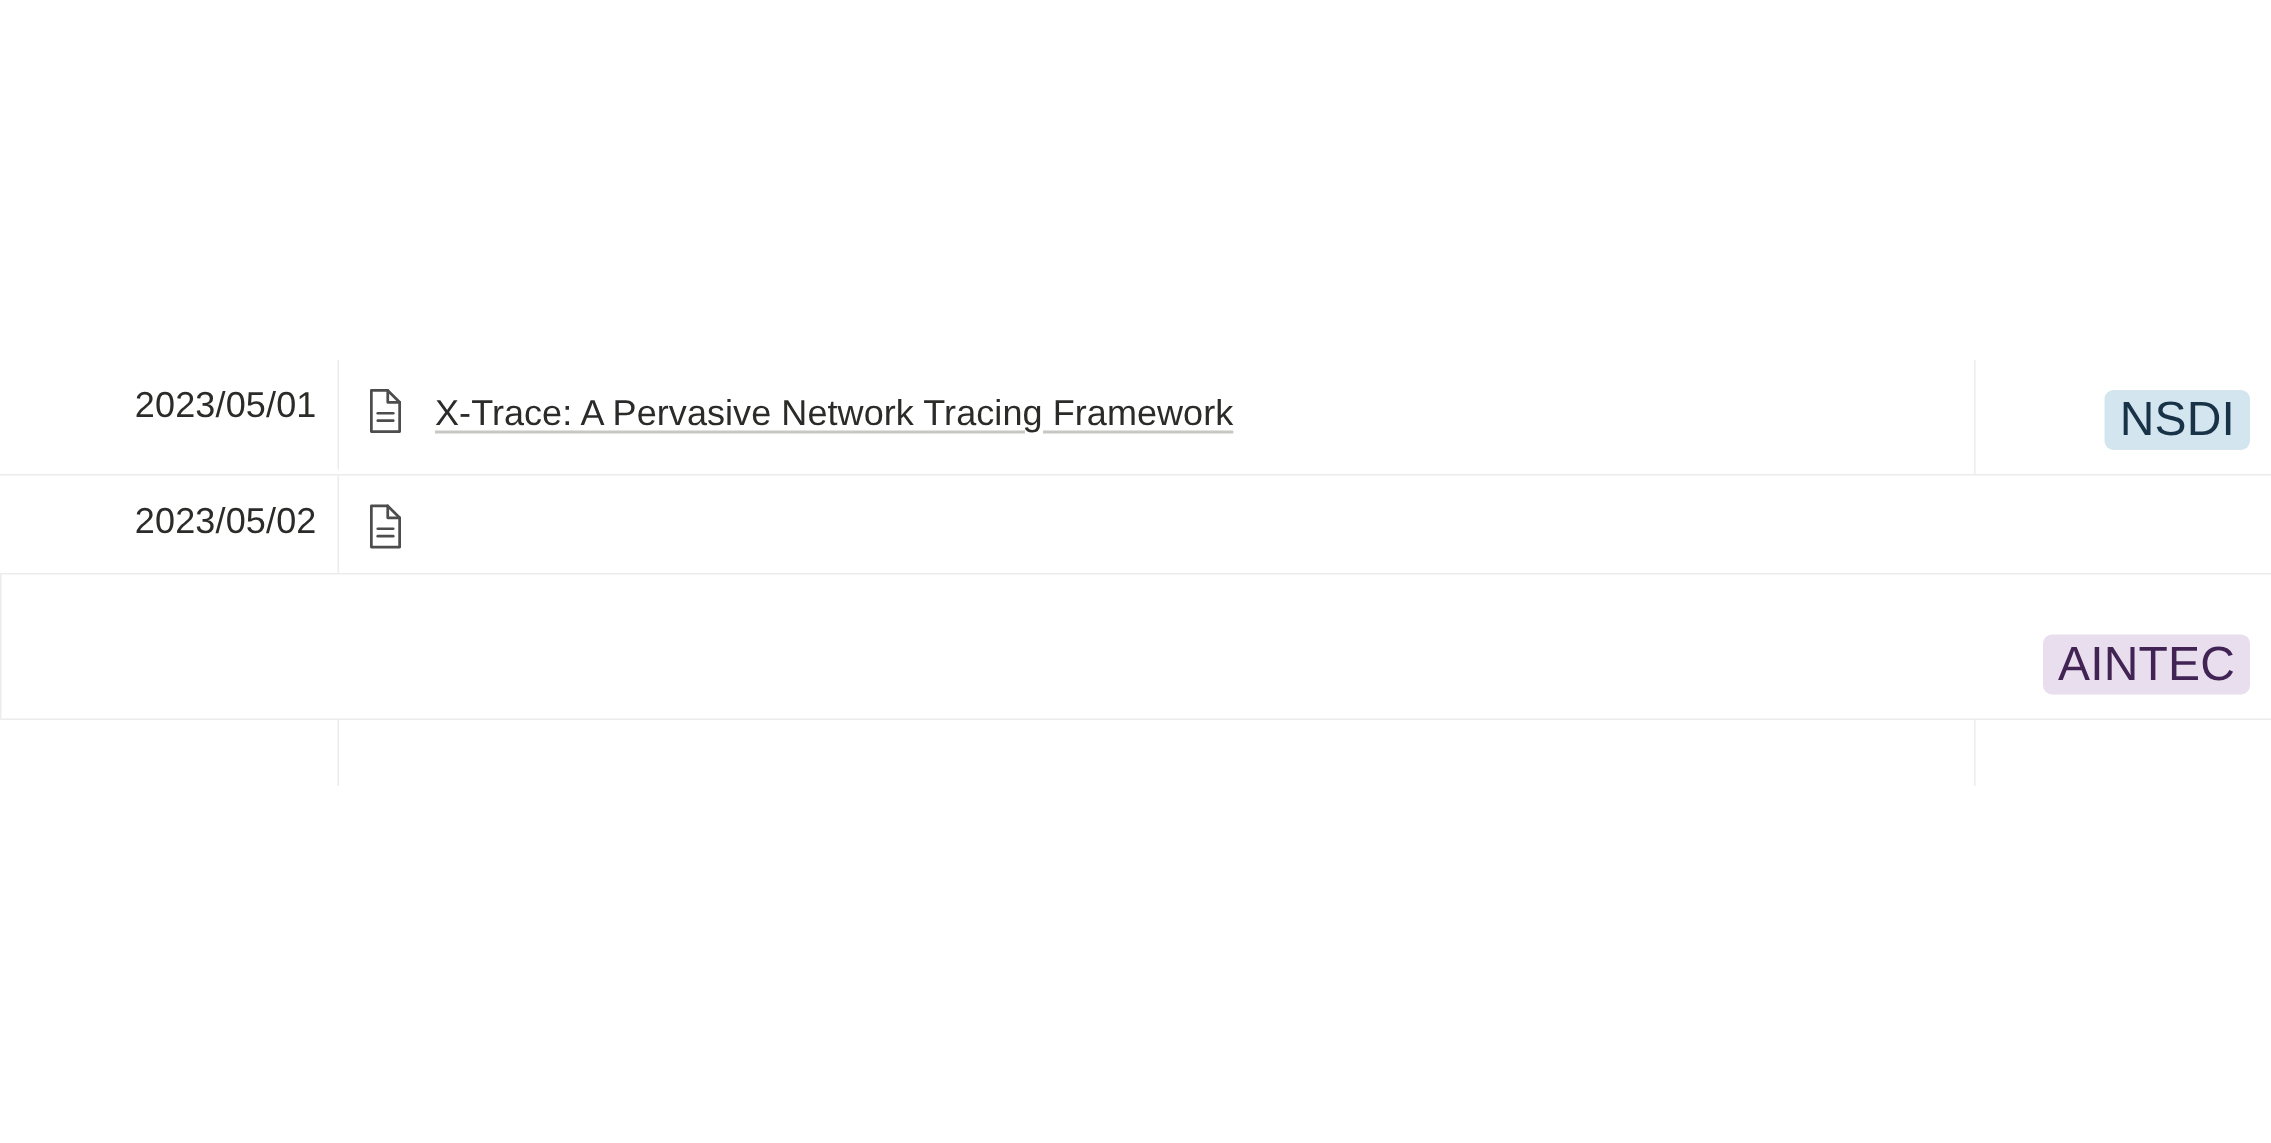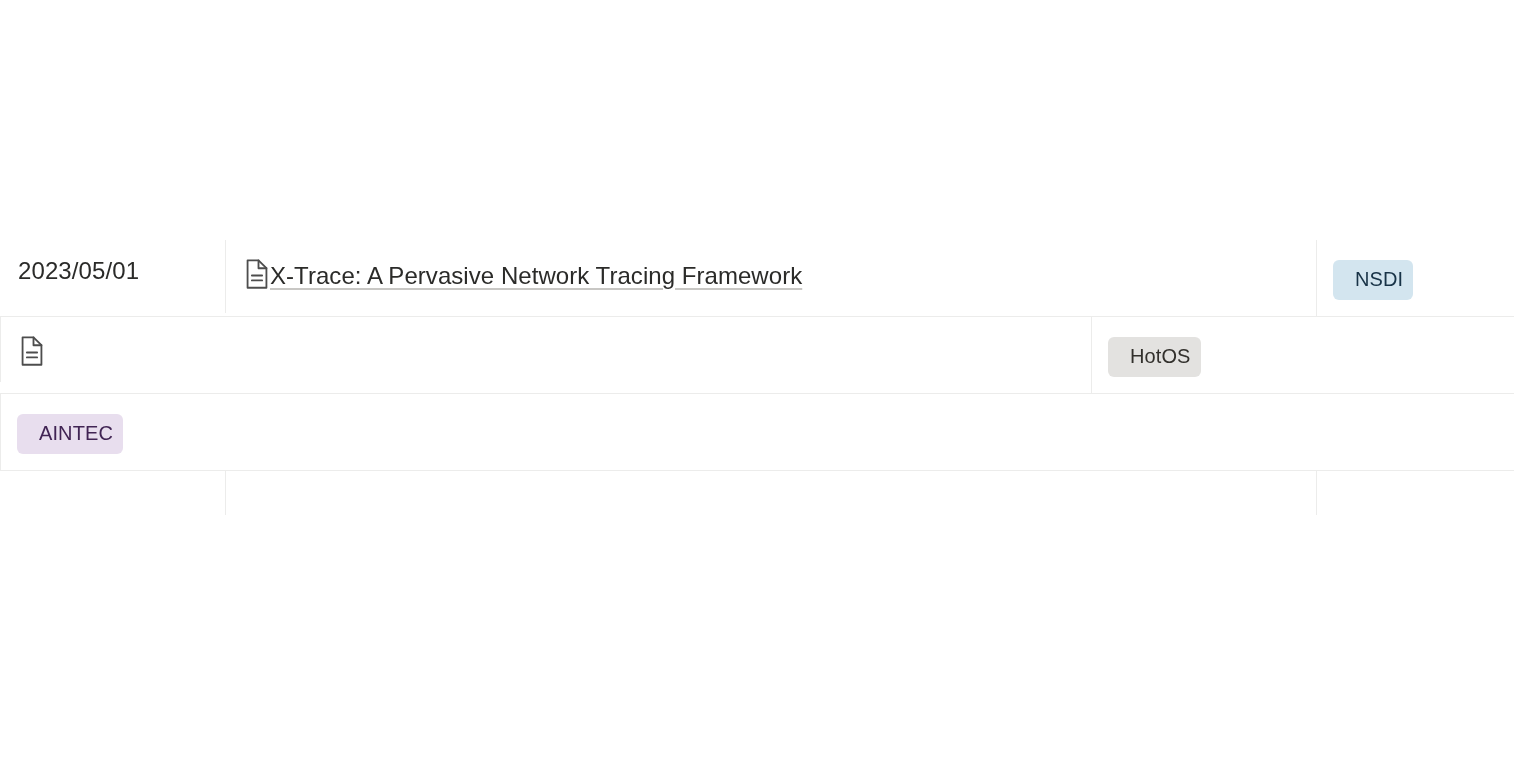--- a/index.html
+++ b/index.html
@@ -11,20 +11,21 @@
     font-family: "Liberation Sans", sans-serif;
     -webkit-font-smoothing: antialiased;
   }
 
   .page {
     position: relative;
     width: 1514px;
     height: 762px;
     background: #ffffff;
     overflow: hidden;
+    text-align: right;
   }
 
   
   .db-table {
     position: absolute;
     left: 0;
     top: 240px;
     width: 1514px;
   }
 
@@ -52,21 +53,21 @@
   }
 
   
   .cell-title {
     position: relative;
     flex: 0 0 1091px;
     width: 1091px;
     padding: 15px 24px 16px 18px;
     display: flex;
     align-items: flex-start;
-    gap: 0;
+    gap: 20px;
     border-left: 1px solid #ececeb;
   }
 
   .doc-icon {
     flex: 0 0 auto;
     width: 26px;
     height: 30px;
     margin-top: 4px;
     display: block;
   }
@@ -87,23 +88,23 @@
   .cell-tag {
     position: relative;
     flex: 1 1 auto;
     padding: 20px 14px 16px 16px;
     border-left: 1px solid #ececeb;
     min-height: 62px;
   }
 
   .tag {
     display: inline-block;
-    padding: 4px 10px 6px 22px;
+    padding: 4px 10px 6px 10px;
     border-radius: 6px;
-    font-size: 20px;
+    font-size: 32px;
     line-height: 30px;
     white-space: nowrap;
     letter-spacing: 0.1px;
   }
 
   
   .tail-rules {
     position: relative;
     width: 1514px;
     height: 44px;
@@ -139,38 +140,38 @@
           </svg>
         </span>
         <a class="title-link" href="#">X-Trace: A Pervasive Network Tracing Framework</a>
       </div>
       <div class="cell-tag">
         <span class="tag" style="background:#d3e5ef;color:#183347;">NSDI</span>
       </div>
     </div>
 
     <div class="db-row">
+      <div class="cell-date">
+        <span>2023/05/02</span>
+      </div>
       <div class="cell-title">
         <span class="doc-icon">
           <svg viewBox="0 0 24 28" width="26" height="30" fill="none" stroke="#4d4d4d" stroke-width="1.7" stroke-linecap="round" stroke-linejoin="round">
             <path d="M3.2 1.2h10.2l7.4 7.4v18.2H3.2z"></path>
             <path d="M13.4 1.2v7.4h7.4"></path>
             <line x1="7.2" y1="15.4" x2="16.8" y2="15.4"></line>
             <line x1="7.2" y1="20.0" x2="16.8" y2="20.0"></line>
           </svg>
         </span>
       </div>
-      <div class="cell-tag">
-        <span class="tag" style="background:#e3e2e0;color:#32302c;">HotOS</span>
-      </div>
     </div>
 
     <div class="db-row">
       <div class="cell-tag">
-        <span class="tag" style="background:#e8deee;color:#412454;">AINTEC</span>
+        <span class="tag" style="background:#e8deee;color:#412454;margin-top:20px;">AINTEC</span>
       </div>
     </div>
 
     <div class="tail-rules">
       <div class="tail-rule left"></div>
       <div class="tail-rule right"></div>
     </div>
 
   </div>
 </div>

